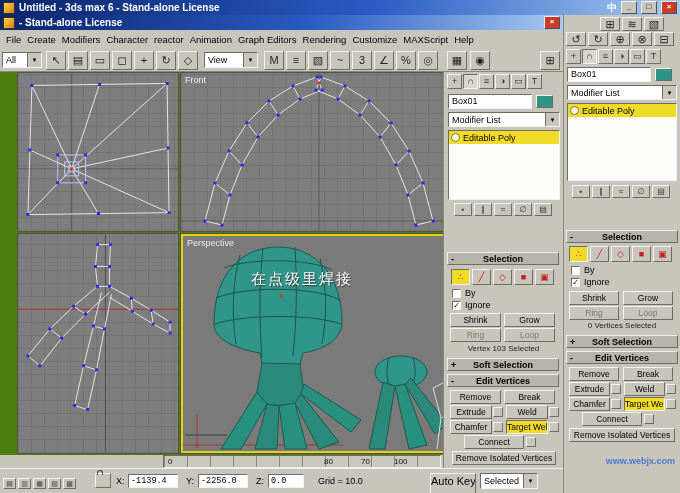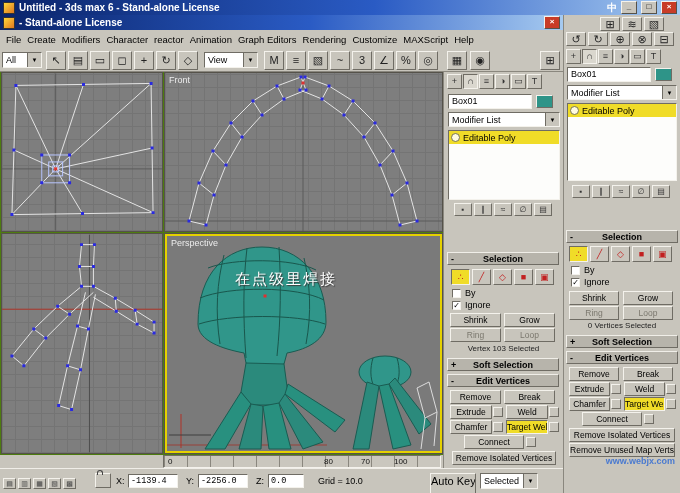--- a/index.html
+++ b/index.html
@@ -17,21 +17,21 @@
   
   .menubar{position:absolute;left:0;top:30px;width:563px;height:19px;display:flex;align-items:center;gap:6px;padding:0 6px;font-size:9.5px;background:#c8c5bc;box-sizing:border-box;}
   .menu-item{white-space:nowrap;}
   
   .toolbar{position:absolute;left:0;top:49px;width:563px;height:23px;background:#c8c5bc;border-bottom:1px solid #8a877e;box-sizing:border-box;}
   .tbtn{position:absolute;top:2px;width:20px;height:19px;background:#c8c5bc;border:1px solid;border-color:#f4f2ec #6f6c64 #6f6c64 #f4f2ec;font-size:11px;text-align:center;line-height:17px;color:#222;box-sizing:border-box;}
   .combo{position:absolute;height:16px;background:#fff;border:1px solid;border-color:#6f6c64 #f4f2ec #f4f2ec #6f6c64;font-size:9px;display:flex;align-items:center;box-sizing:border-box;}
   .combo-text{flex:1;padding-left:3px;white-space:nowrap;overflow:hidden;}
   .combo-arrow{width:13px;height:100%;background:#c8c5bc;border-left:1px solid #6f6c64;text-align:center;font-size:6px;line-height:14px;flex:0 0 auto;}
   
-  .vp{position:absolute;background-color:#7e7e7e;box-shadow:0 0 0 1px #55524a;overflow:hidden;}
+  .vp{position:absolute;background-color:#7e7e7e;box-shadow:0 0 0 1px #55524a;overflow:hidden;margin-left:16px;}
   .vp-grid{background-image:repeating-linear-gradient(90deg,#747474 0 1px,transparent 1px 13px),repeating-linear-gradient(0deg,#747474 0 1px,transparent 1px 13px);}
   .vp svg{position:absolute;left:0;top:0;}
   .vp-label{position:absolute;left:4px;top:2px;color:#ececec;font-size:9px;z-index:3;}
   .persp{border:2px solid #e5d100;box-sizing:border-box;background-color:#7a7a7a;}
   .annotation{position:absolute;left:68px;top:34px;color:#fff;font-size:15px;letter-spacing:2px;z-index:3;text-shadow:1px 1px 1px #3a3a3a;}
   
   .cpanel{position:absolute;background:#c8c5bc;border-left:1px solid #8a877e;box-sizing:border-box;}
   .p1{left:443px;top:72px;width:120px;height:396px;}
   .p2{left:563px;top:15px;width:117px;height:478px;}
   .tab{position:absolute;width:15px;height:15px;background:#c8c5bc;border:1px solid;border-color:#f4f2ec #6f6c64 #6f6c64 #f4f2ec;font-size:9px;line-height:13px;text-align:center;color:#333;box-sizing:border-box;}
@@ -402,21 +402,20 @@
 
     <span class="mbtn" style="left:5px;top:382px;width:41px;">Chamfer</span>
     <span class="mini" style="left:47px;top:384px;"></span>
     <span class="mbtn active" style="left:60px;top:382px;width:41px;">Target Weld</span>
     <span class="mini" style="left:102px;top:384px;"></span>
 
     <span class="mbtn" style="left:18px;top:397px;width:60px;">Connect</span>
     <span class="mini" style="left:80px;top:399px;"></span>
 
     <span class="mbtn" style="left:5px;top:413px;width:106px;">Remove Isolated Vertices</span>
-    <span class="mbtn" style="left:5px;top:428px;width:106px;">Remove Unused Map Verts</span>
 
     <div class="watermark">
       <div class="wm-url">www.webjx.com</div>
     </div>
   </div>
 
   <div class="trackbar">
     <div class="ruler">
       <span class="tick-label" style="left:4px;">0</span>
       <span class="tick-label" style="left:160px;">80</span>

